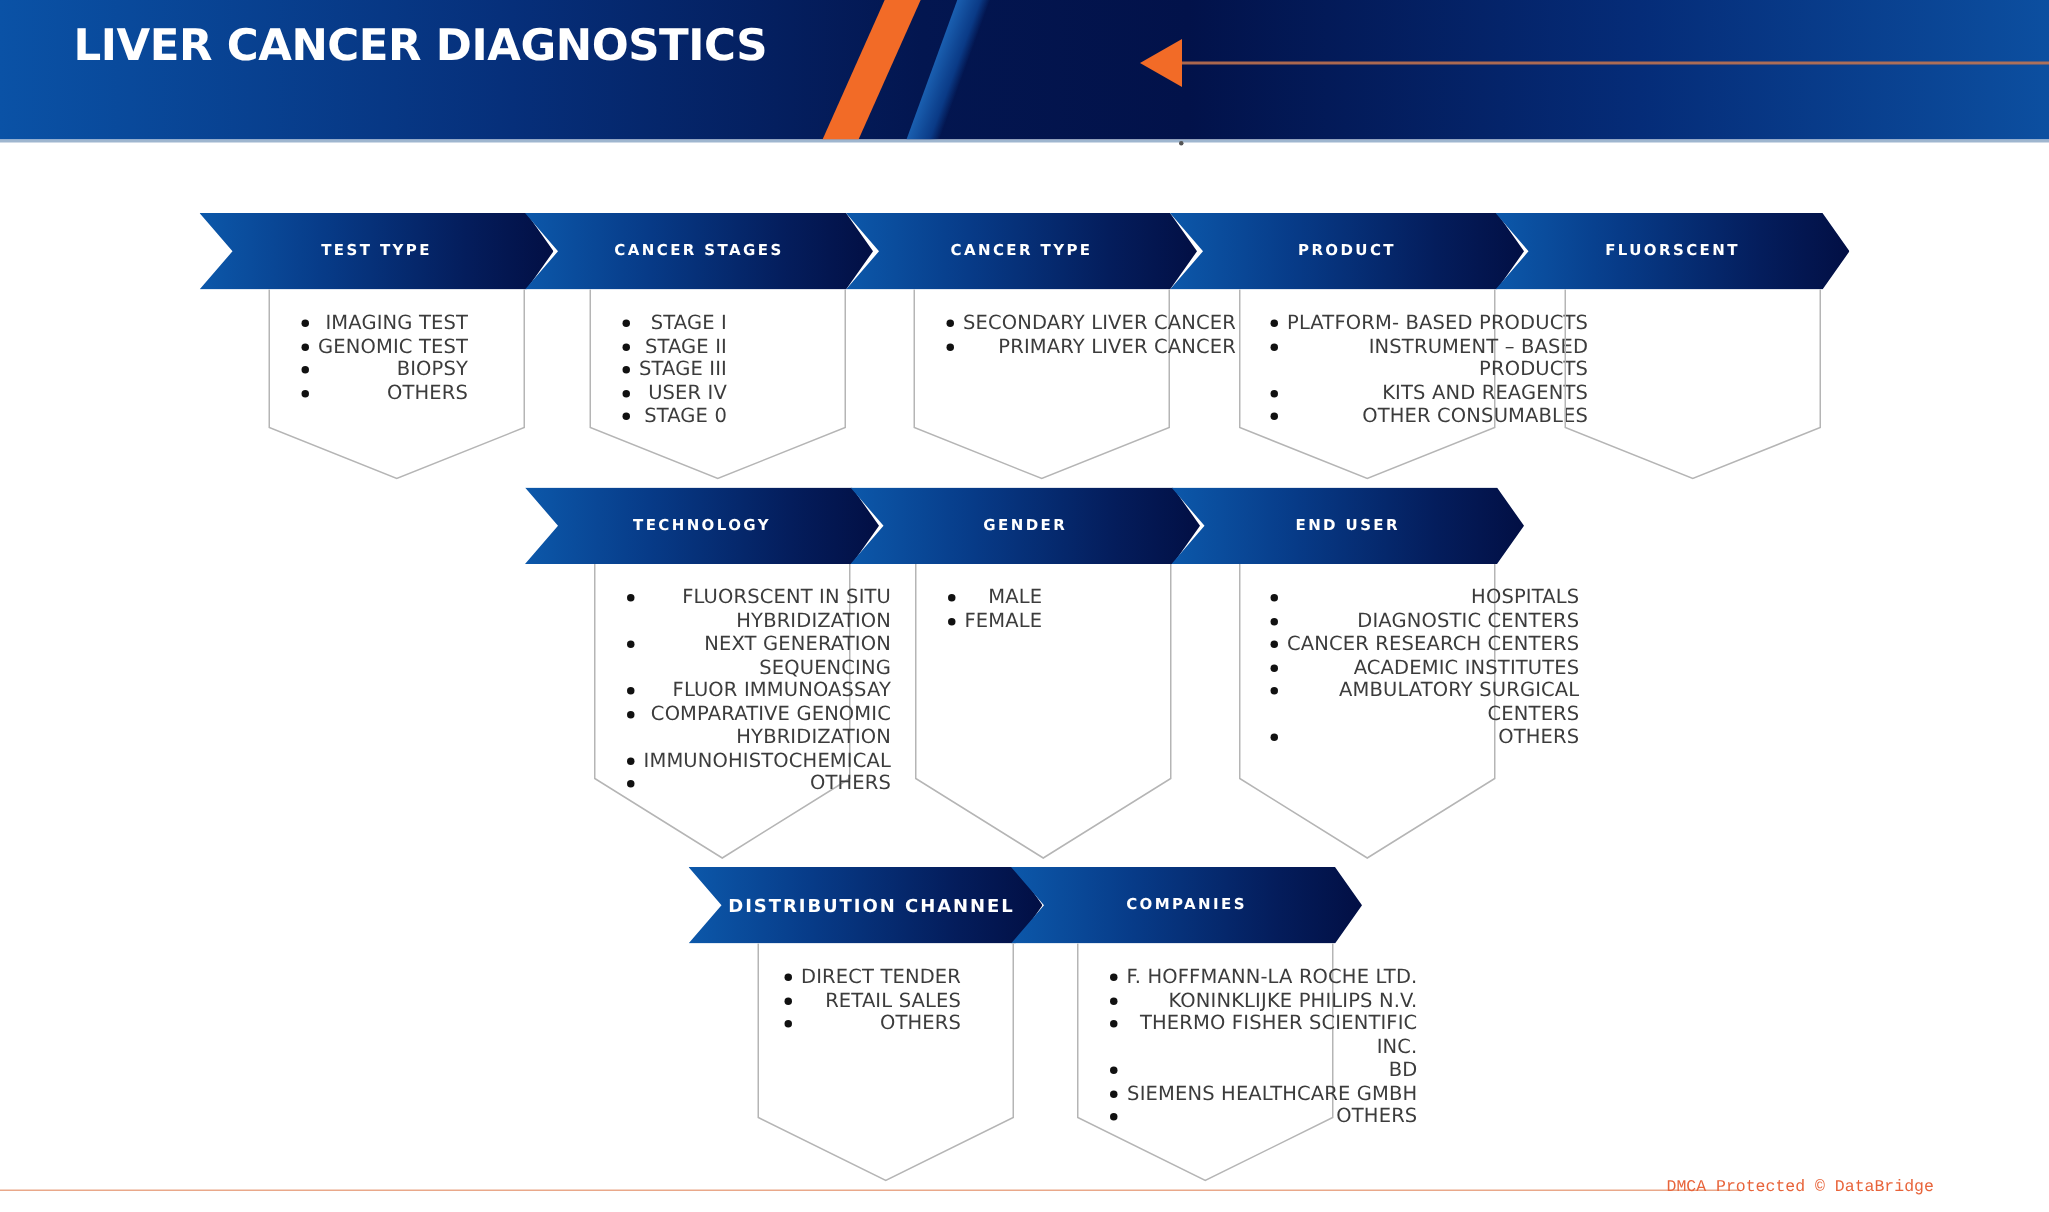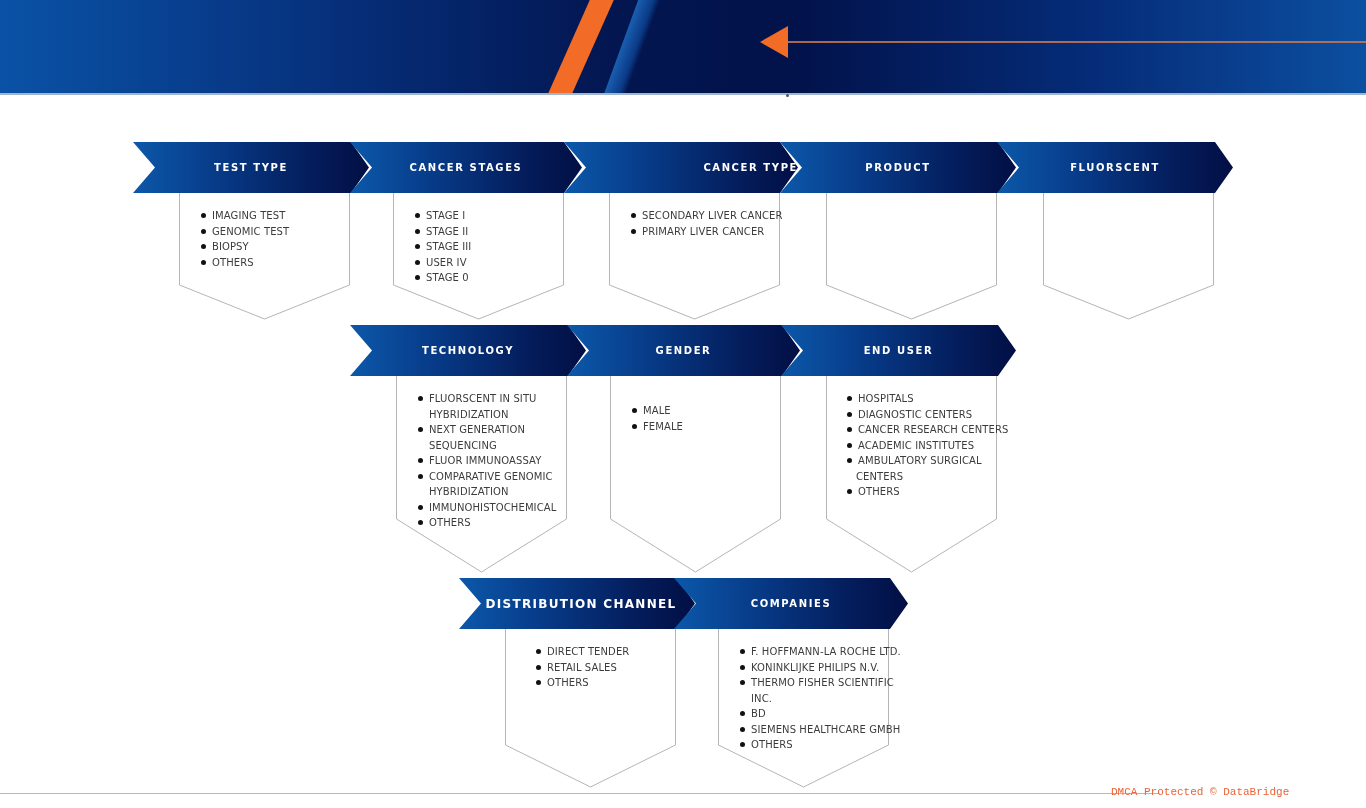--- a/index.html
+++ b/index.html
@@ -46,56 +46,57 @@
     color: #ffffff; font-family: "DejaVu Sans", sans-serif; font-weight: bold;
     font-size: 10px; letter-spacing: 1.6px; white-space: nowrap;
   }
 
   
   .card { position: absolute; }
   .card svg.shape { position: absolute; left: 0; top: 0; overflow: visible; }
   .card ul { position: absolute; list-style: none; }
   .card li {
     position: relative; padding-left: 11px;
-    font-family: "DejaVu Sans", sans-serif; font-size: 10px; line-height: 15.5px;
-    color: #3c3c3c; letter-spacing: 0.1px; white-space: nowrap;
+    font-family: "DejaVu Sans", sans-serif; font-size: 13px; line-height: 15.5px;
+    color: #3c3c3c; letter-spacing: 0.1px; white-space: nowrap; text-align: right;
   }
   .card li::before {
     content: ""; position: absolute; left: 0; top: 5px; width: 5px; height: 5px; border-radius: 50%; background: #111;
   }
   .card li .cont { display: block; }
 
   
   .footer-line { position: absolute; left: 0; top: 793px; width: 1160px; height: 1px; background: #e9a88a; }
   .footer-text {
     position: absolute; left: 1111px; top: 786px; color: #e8643a;
     font-family: Liberation Mono, monospace; font-size: 11px; white-space: nowrap;
   }
 </style>
 </head>
 <body>
 
 <div class="banner">
   <div class="stripe-orange"></div>
   <div class="stripe-blue"></div>
   <div class="banner-title">
+    <div>LIVER CANCER DIAGNOSTICS</div>
   </div>
   <div class="arrow-head"></div>
   <div class="arrow-line"></div>
 </div>
 <div class="banner-bottom-line"></div>
 <div class="tiny-dot"></div>
 
 <div class="chev" style="left:133px; top:142px; width:236px;">
   <span class="chev-label">TEST TYPE</span>
 </div>
 <div class="chev" style="left:350px; top:142px; width:232px;">
   <span class="chev-label">CANCER STAGES</span>
 </div>
-<div class="chev" style="left:564px; top:142px; width:234px;justify-content:flex-end;">
+<div class="chev" style="left:564px; top:142px; width:234px;">
   <span class="chev-label">CANCER TYPE</span>
 </div>
 <div class="chev" style="left:780px; top:142px; width:236px;">
   <span class="chev-label">PRODUCT</span>
 </div>
 <div class="chev" style="left:997px; top:142px; width:236px;">
   <span class="chev-label">FLUORSCENT</span>
 </div>
 
 <div class="card" style="left:179px; top:193px; width:171px; height:127px;">
@@ -127,20 +128,26 @@
     </svg>
   <ul style="left:22px; top:15px;">
     <li>SECONDARY LIVER CANCER</li>
     <li>PRIMARY LIVER CANCER</li>
   </ul>
 </div>
 <div class="card" style="left:826px; top:193px; width:171px; height:127px;">
   <svg class="shape" width="171" height="127">
       <polyline points="0.5,0 0.5,92 85.5,126 170.5,92 170.5,0" fill="none" stroke="#b5b5b5" stroke-width="1"></polyline>
     </svg>
+  <ul style="left:21px; top:15px;">
+    <li>PLATFORM- BASED PRODUCTS</li>
+    <li><span>INSTRUMENT – BASED</span><span class="cont">PRODUCTS</span></li>
+    <li>KITS AND REAGENTS</li>
+    <li>OTHER CONSUMABLES</li>
+  </ul>
 </div>
 <div class="card" style="left:1043px; top:193px; width:171px; height:127px;">
   <svg class="shape" width="171" height="127">
       <polyline points="0.5,0 0.5,92 85.5,126 170.5,92 170.5,0" fill="none" stroke="#b5b5b5" stroke-width="1"></polyline>
     </svg>
 </div>
 
 <div class="chev" style="left:350px; top:325px; width:236px;">
   <span class="chev-label">TECHNOLOGY</span>
 </div>
@@ -161,21 +168,21 @@
     <li>FLUOR IMMUNOASSAY</li>
     <li><span>COMPARATIVE GENOMIC</span><span class="cont">HYBRIDIZATION</span></li>
     <li>IMMUNOHISTOCHEMICAL</li>
     <li>OTHERS</li>
   </ul>
 </div>
 <div class="card" style="left:610px; top:376px; width:171px; height:197px;">
   <svg class="shape" width="171" height="197">
       <polyline points="0.5,0 0.5,143 85.5,196 170.5,143 170.5,0" fill="none" stroke="#b5b5b5" stroke-width="1"></polyline>
     </svg>
-  <ul style="left:22px; top:15px;margin-top:12px;">
+  <ul style="left:22px; top:15px;">
     <li>MALE</li>
     <li>FEMALE</li>
   </ul>
 </div>
 <div class="card" style="left:826px; top:376px; width:171px; height:197px;">
   <svg class="shape" width="171" height="197">
       <polyline points="0.5,0 0.5,143 85.5,196 170.5,143 170.5,0" fill="none" stroke="#b5b5b5" stroke-width="1"></polyline>
     </svg>
   <ul style="left:21px; top:15px;">
     <li>HOSPITALS</li>
@@ -191,21 +198,21 @@
   <span class="chev-label" style="font-size:12px; letter-spacing:1.3px; margin-left:8px;">DISTRIBUTION CHANNEL</span>
 </div>
 <div class="chev" style="left:674px; top:578px; width:234px;">
   <span class="chev-label">COMPANIES</span>
 </div>
 
 <div class="card" style="left:505px; top:629px; width:171px; height:159px;">
   <svg class="shape" width="171" height="159">
       <polyline points="0.5,0 0.5,116 85.5,158 170.5,116 170.5,0" fill="none" stroke="#b5b5b5" stroke-width="1"></polyline>
     </svg>
-  <ul style="left:31px; top:15px;">
+  <ul style="left:18px; top:15px;">
     <li>DIRECT TENDER</li>
     <li>RETAIL SALES</li>
     <li>OTHERS</li>
   </ul>
 </div>
 <div class="card" style="left:718px; top:629px; width:171px; height:159px;">
   <svg class="shape" width="171" height="159">
       <polyline points="0.5,0 0.5,116 85.5,158 170.5,116 170.5,0" fill="none" stroke="#b5b5b5" stroke-width="1"></polyline>
     </svg>
   <ul style="left:22px; top:15px;">

